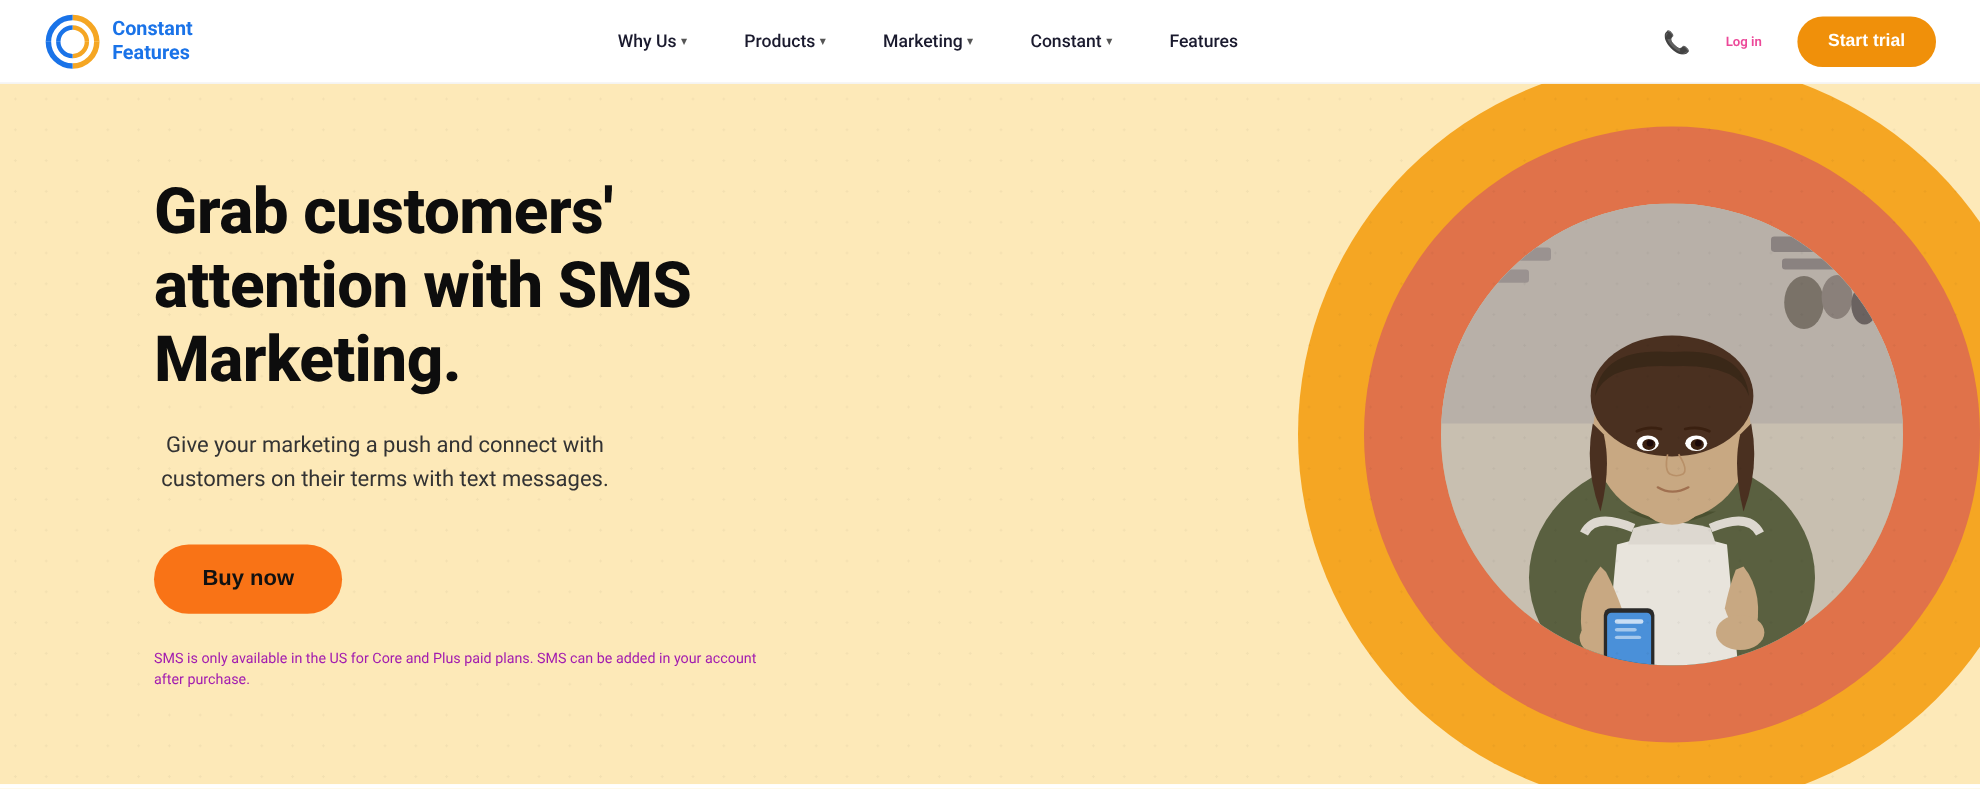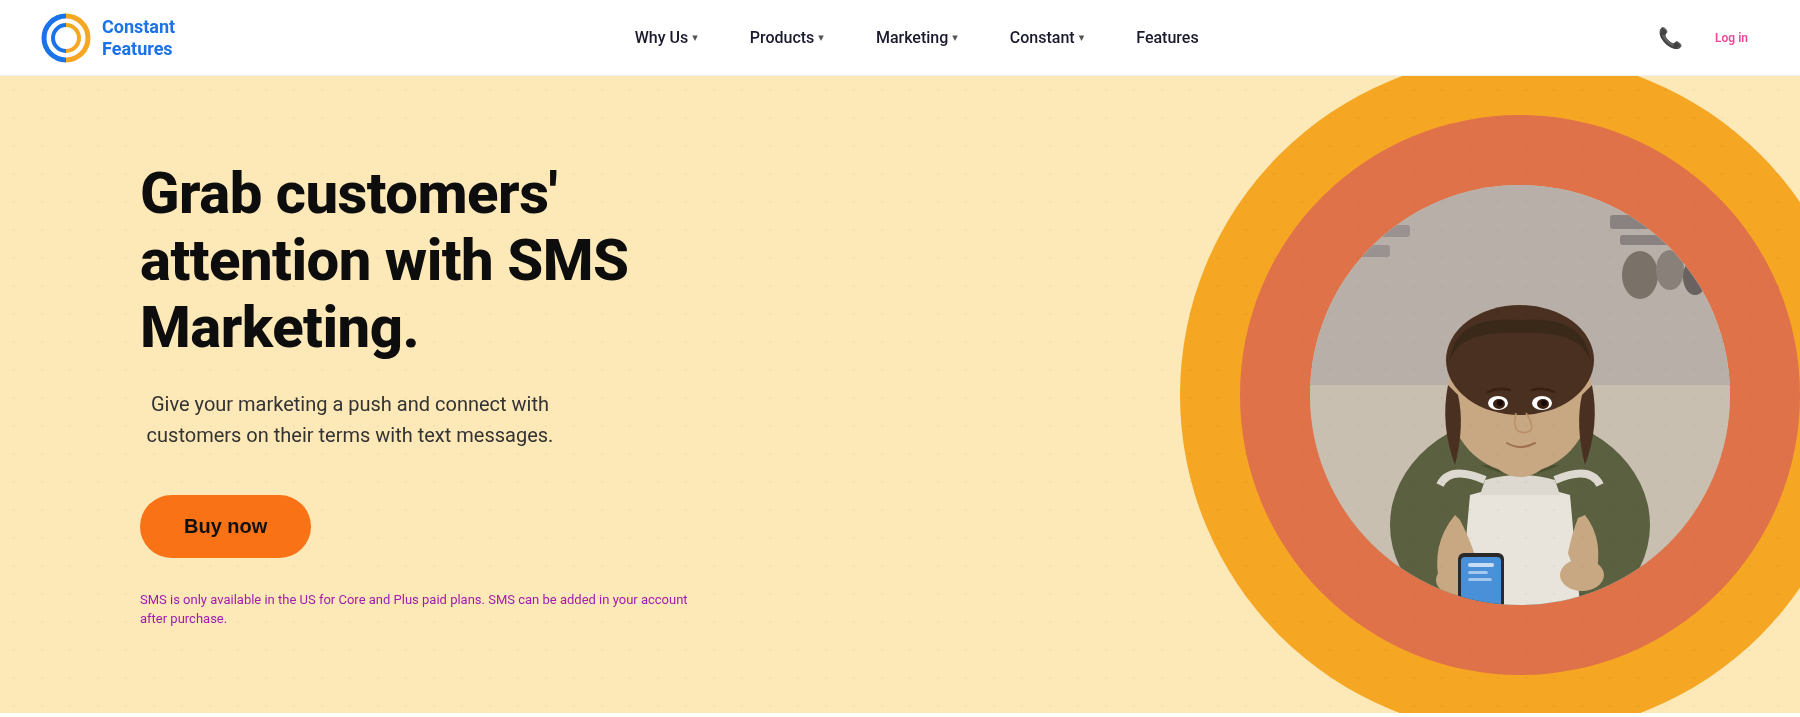--- a/index.html
+++ b/index.html
@@ -231,20 +231,21 @@
       <span class="nav-chevron">▾</span>
     </div>
     <div class="nav-item">
       <span>Features</span>
     </div>
   </div>
 
   <div class="navbar-right">
     <span class="phone-icon">📞</span>
     <span class="login-btn">Log in</span>
+    <button class="start-trial-btn">Start trial</button>
   </div>
 </nav>
 
 <section class="hero">
   <div class="hero-content">
     <h1 class="hero-title">Grab customers' attention with SMS Marketing.</h1>
     <p class="hero-subtitle">Give your marketing a push and connect with customers on their terms with text messages.</p>
     <button class="buy-now-btn">Buy now</button>
     <p class="hero-disclaimer">SMS is only available in the US for Core and Plus paid plans. SMS can be added in your account after purchase.</p>
   </div>

